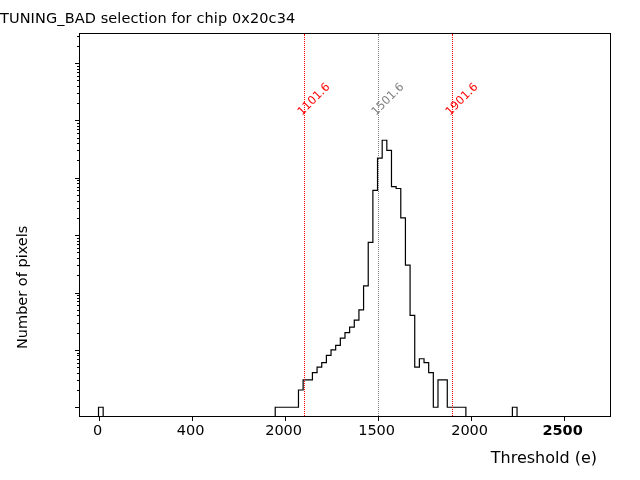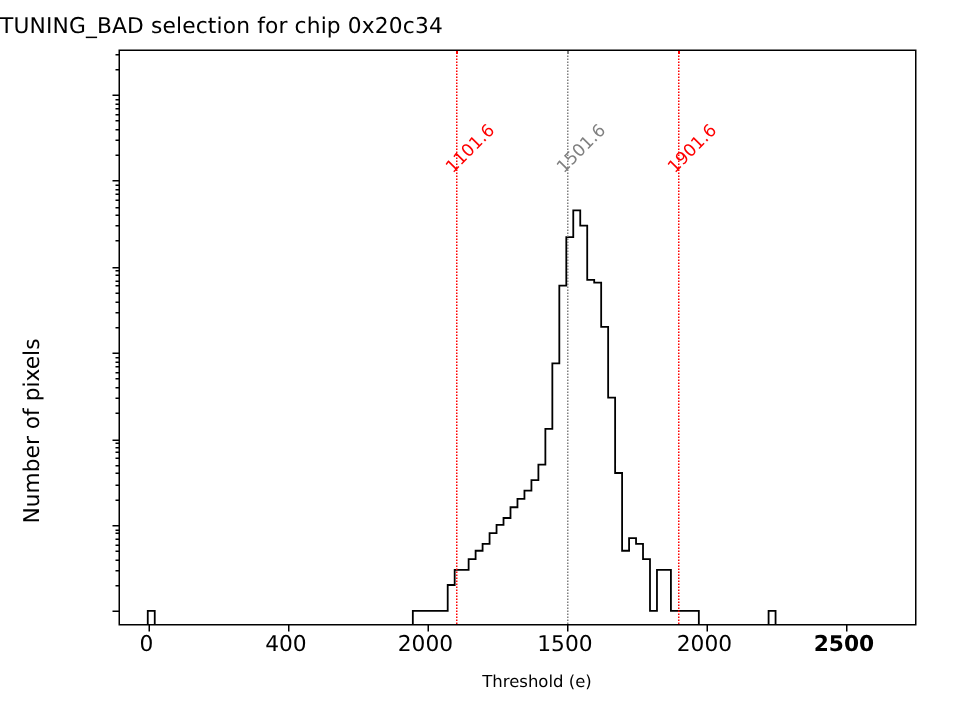--- a/index.html
+++ b/index.html
@@ -44,22 +44,22 @@
   
   .xtick-major{
     position:absolute;top:100%;height:5px;width:0;
     border-left:1.1px solid #000;
   }
   .xlabel-major{
     position:absolute;top:422px;width:80px;margin-left:-40px;
     text-align:center;font-size:14.5px;
   }
   #xlabel-axis{
-    position:absolute;left:92px;top:448px;width:532px;
-    text-align:center;font-size:11px;
+    position:absolute;left:65px;top:448px;width:532px;
+    text-align:right;font-size:16px;
   }
 
   
   #failing-pixels{
     position:absolute;left:91px;top:52px;
     font-size:11.5px;color:#ff0000;white-space:nowrap;
   }
   .vline-label{
     position:absolute;font-size:11.5px;white-space:nowrap;
     transform-origin:left bottom;

